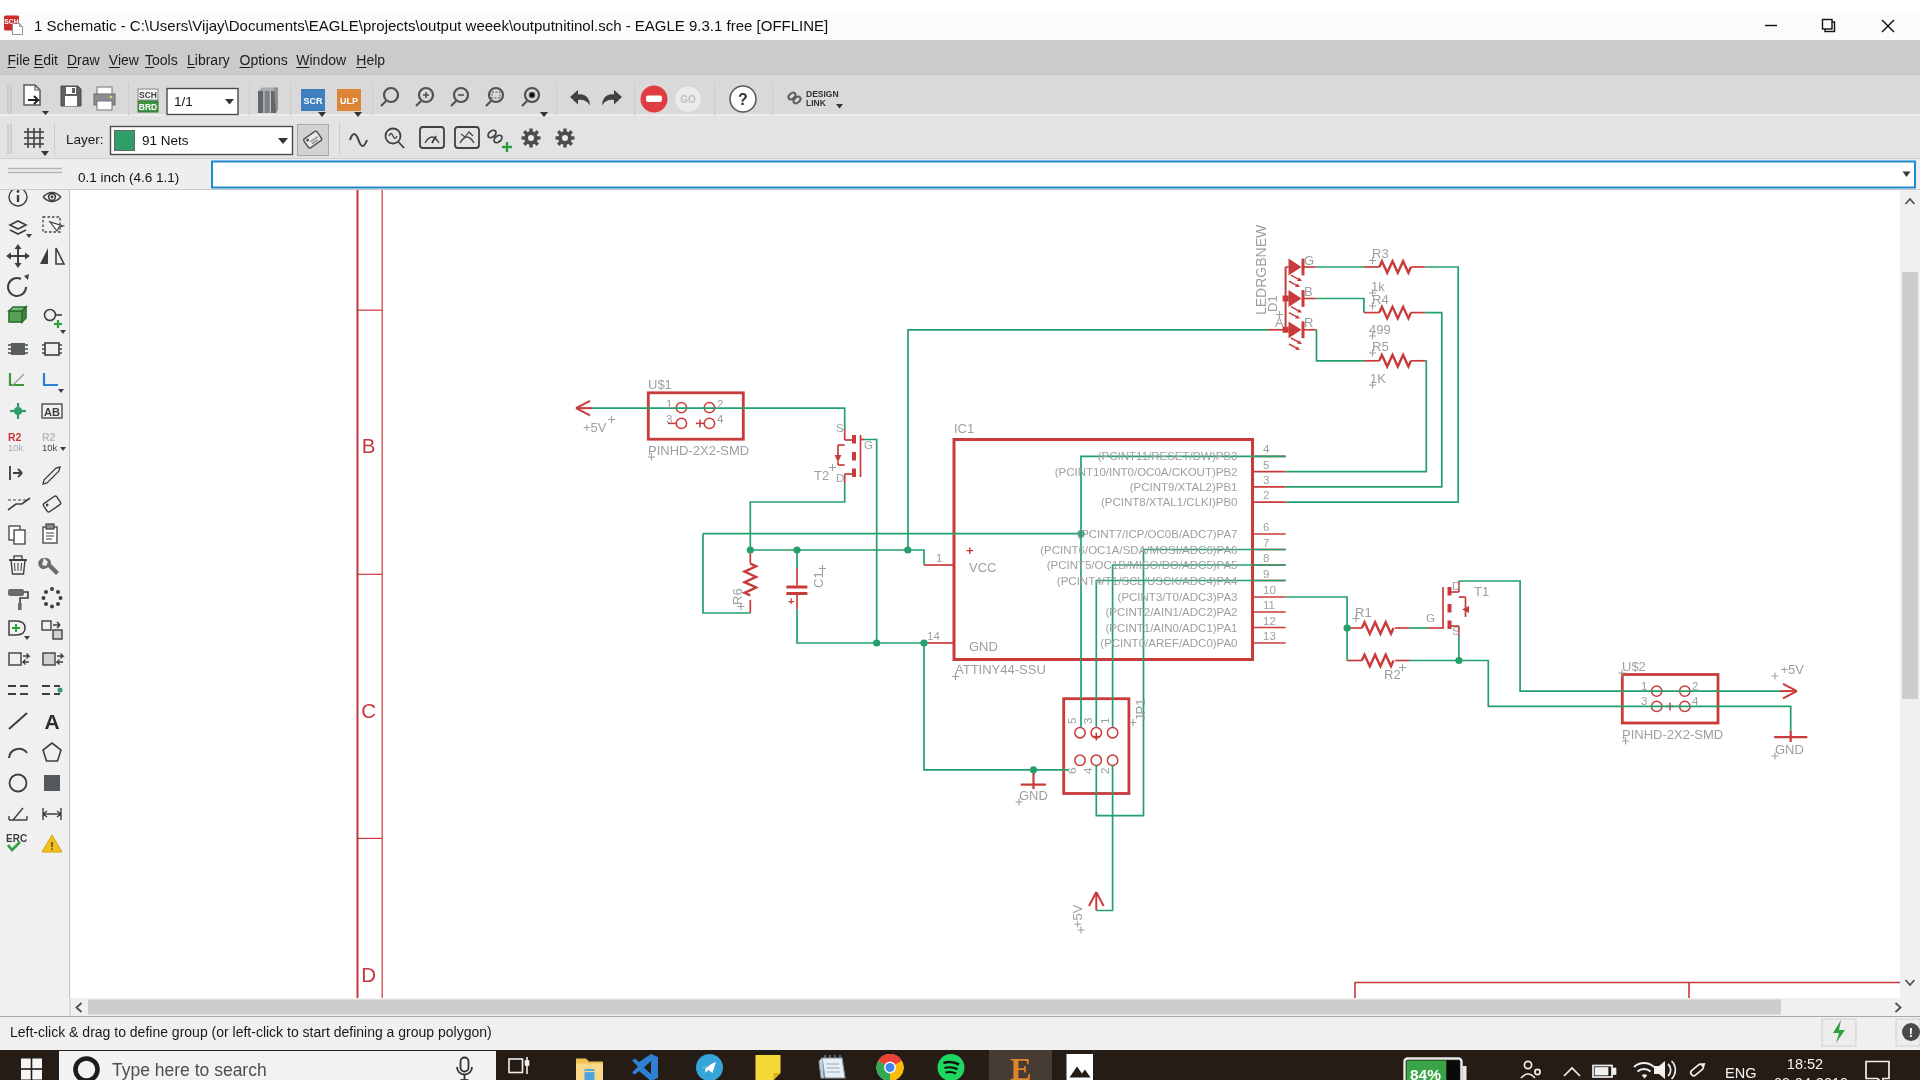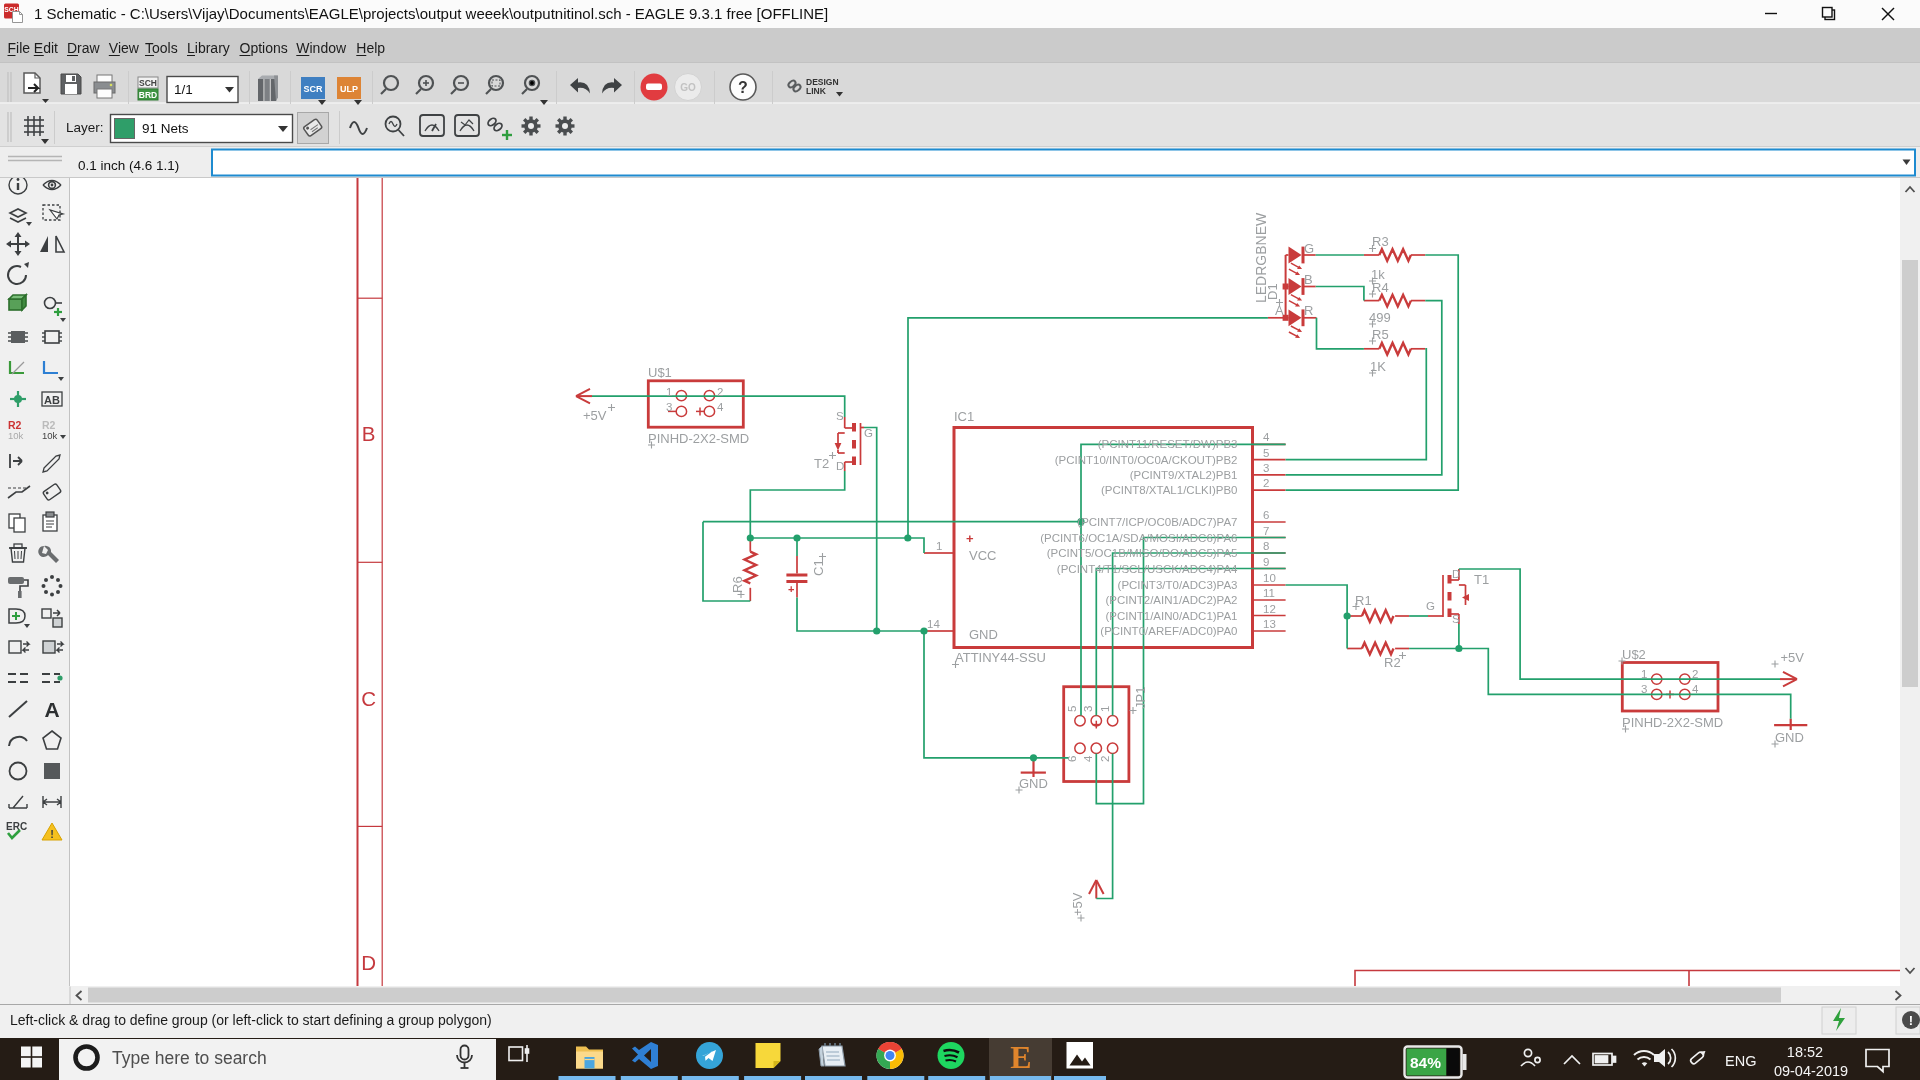--- a/index.html
+++ b/index.html
@@ -1,17 +1,17 @@
 <!DOCTYPE html>
 <html><head>
 <meta charset="utf-8">
 <style>
   html,body{margin:0;padding:0;}
   body{width:1920px;height:1080px;overflow:hidden;font-family:"Liberation Sans",sans-serif;}
-  #root{position:absolute;top:0;left:0;width:1920px;height:1008px;background:#ffffff;}
+  #root{position:absolute;top:12px;left:0;width:1920px;height:1008px;background:#ffffff;}
   svg{position:absolute;display:block;}
   .t{font-family:"Liberation Sans",sans-serif;}
 </style>
 </head>
 <body>
 <div id="root">
 
 <svg class="t" style="left:0;top:0" width="1920" height="178" viewBox="0 0 1920 178">
   <rect x="0" y="0" width="1920" height="28" fill="#fbfbfb"></rect>
   <rect x="0" y="28" width="1920" height="34" fill="#cbcbcb"></rect>

